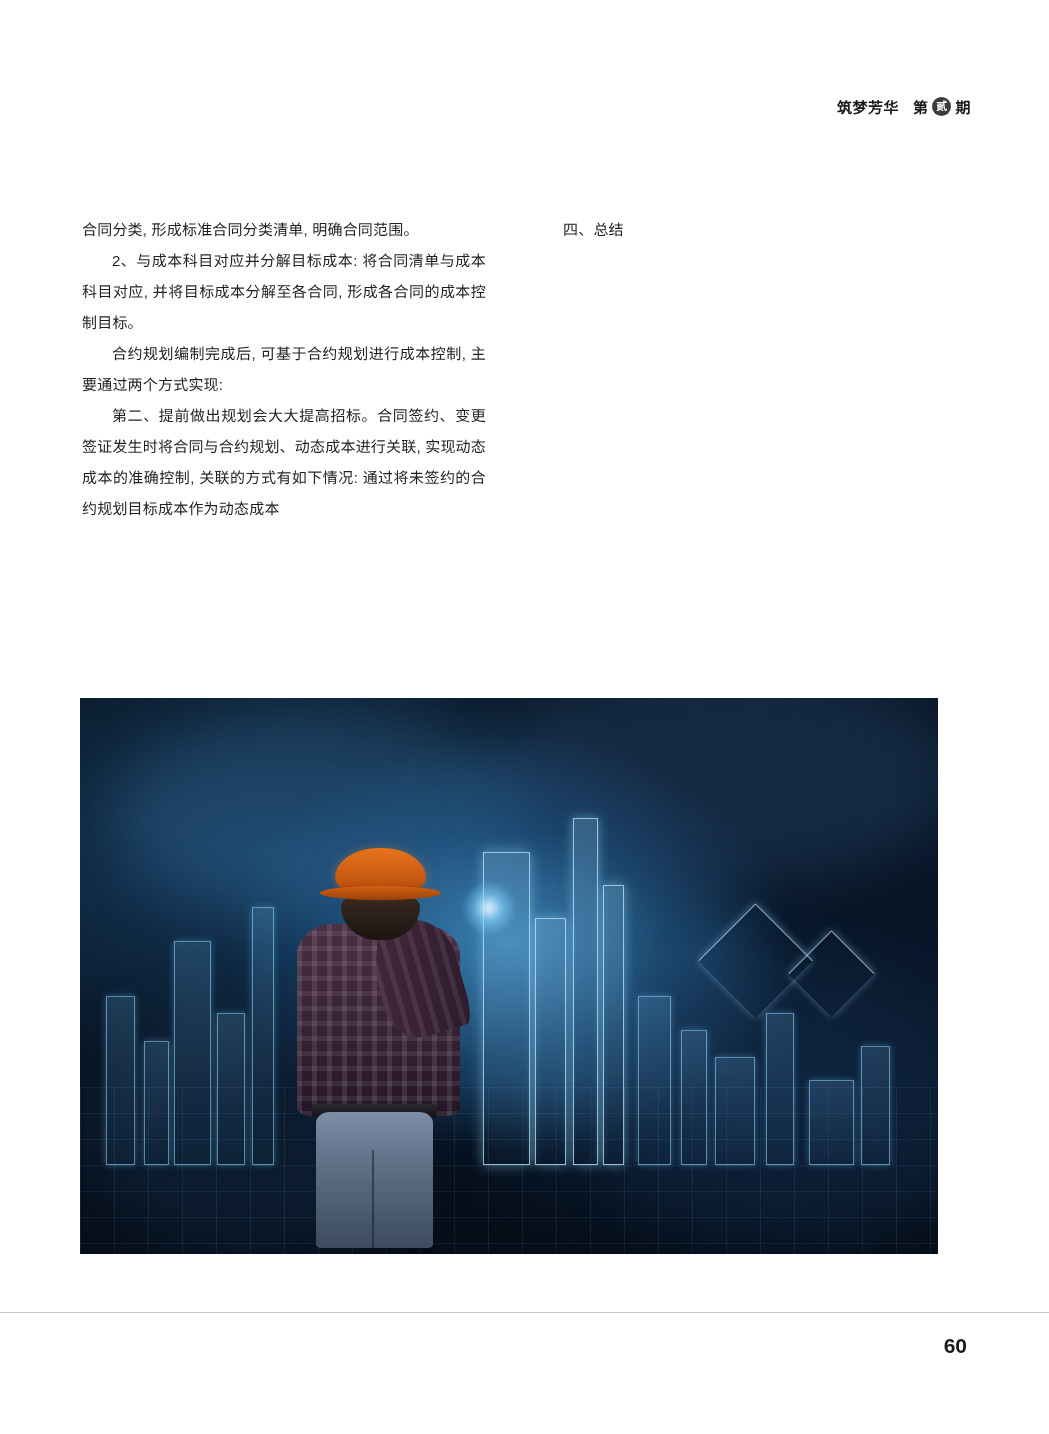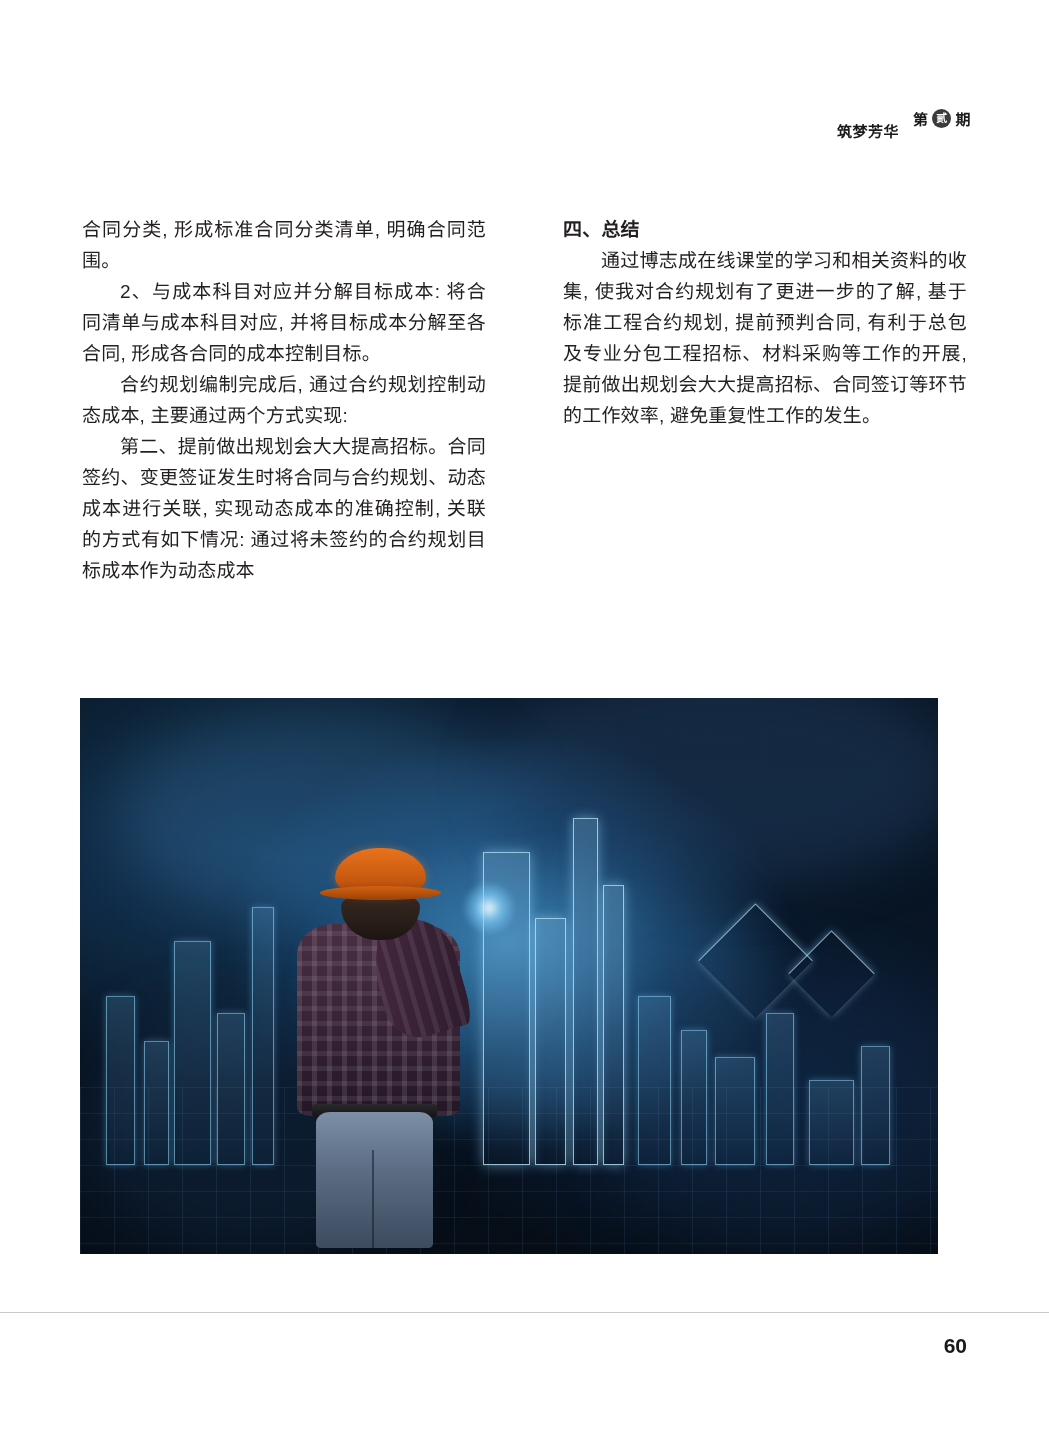--- a/index.html
+++ b/index.html
@@ -21,21 +21,21 @@
     position: absolute;
     top: 96px;
     right: 78px;
     display: flex;
     align-items: center;
     font-size: 15px;
     font-weight: bold;
     letter-spacing: 0.5px;
     color: #1a1a1a;
   }
-  .header-title { margin-right: 14px; margin-top: 24px; }
+  .header-title { margin-right: 14px; }
   .header-issue-pre { margin-right: 2px; }
   .issue-badge {
     display: inline-flex;
     align-items: center;
     justify-content: center;
     width: 19px;
     height: 19px;
     border-radius: 50%;
     background: #3b3b3b;
     color: #ffffff;
@@ -53,29 +53,29 @@
     left: 82px;
     width: 885px;
     display: flex;
     justify-content: space-between;
   }
   .col {
     width: 404px;
   }
   .col p {
     margin: 0 0 0 0;
-    font-size: 19px;
+    font-size: 15px;
     line-height: 31px;
     text-align: justify;
     text-justify: inter-ideograph;
     letter-spacing: 0.2px;
   }
   .col p.indent { text-indent: 2em; }
   .section-heading {
-    font-weight: bold;
+    font-weight: normal;
     font-size: 15.4px;
     line-height: 31px;
     margin-top: 18px;
     margin-bottom: 2px;
   }
 
   
   .photo-wrap {
     position: absolute;
     left: 80px;
@@ -229,27 +229,26 @@
   <span class="header-issue-pre">第</span>
   <span class="issue-badge">贰</span>
   <span class="header-issue-post">期</span>
 </div>
 
 <div class="columns">
 
   <div class="col">
     <p>合同分类, 形成标准合同分类清单, 明确合同范围。</p>
     <p class="indent">2、与成本科目对应并分解目标成本: 将合同清单与成本科目对应, 并将目标成本分解至各合同, 形成各合同的成本控制目标。</p>
-    <p class="indent">合约规划编制完成后, 通过合约规划控制动态成本, 主要通过两个方式实现:</p>
+    <p class="indent">合约规划编制完成后, 可基于合约规划进行成本控制, 主要通过两个方式实现:</p>
     <p class="indent">第二、提前做出规划会大大提高招标。合同签约、变更签证发生时将合同与合约规划、动态成本进行关联, 实现动态成本的准确控制, 关联的方式有如下情况: 通过将未签约的合约规划目标成本作为动态成本</p>
   </div>
 
   <div class="col">
     <p class="section-heading">四、总结</p>
-    <p class="indent">通过博志成在线课堂的学习和相关资料的收集, 使我对合约规划有了更进一步的了解, 基于标准工程合约规划, 提前预判合同, 有利于总包及专业分包工程招标、材料采购等工作的开展, 提前做出规划会大大提高招标、合同签订等环节的工作效率, 避免重复性工作的发生。</p>
   </div>
 
 </div>
 
 <div class="photo-wrap">
   <div class="photo">
 
     <div class="smoke s1"></div>
     <div class="smoke s2"></div>
     <div class="smoke s3"></div>

